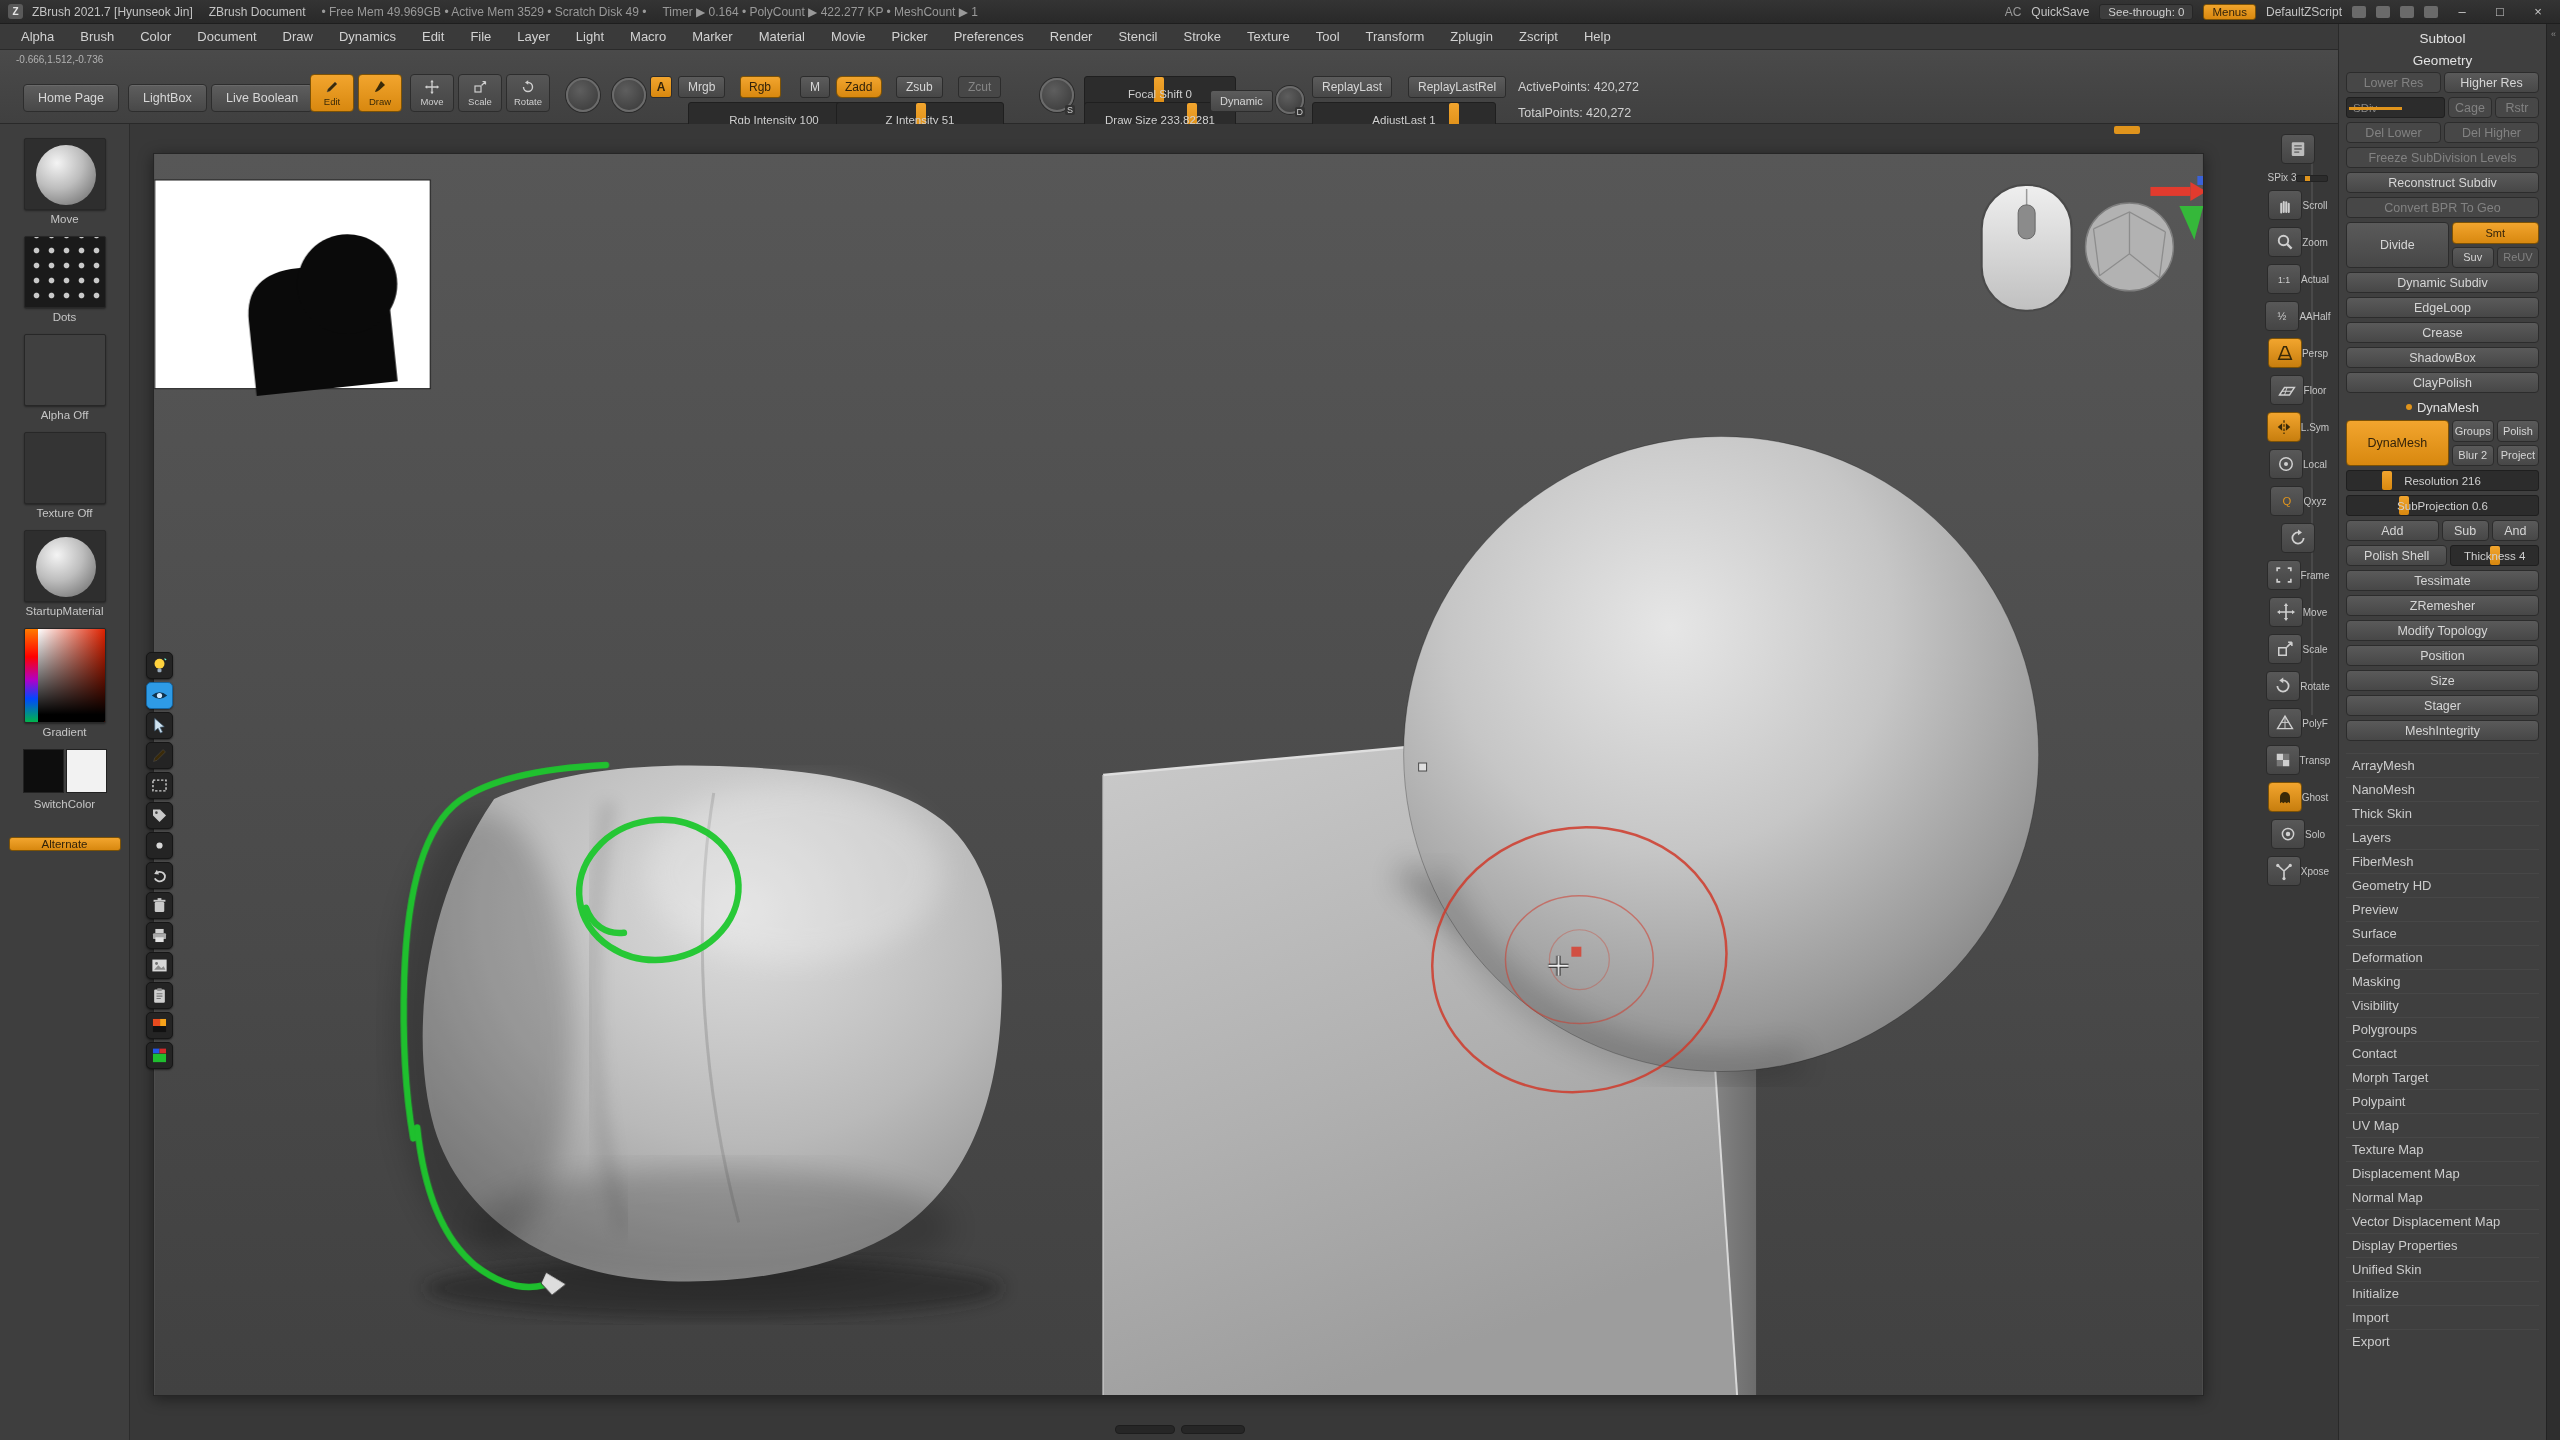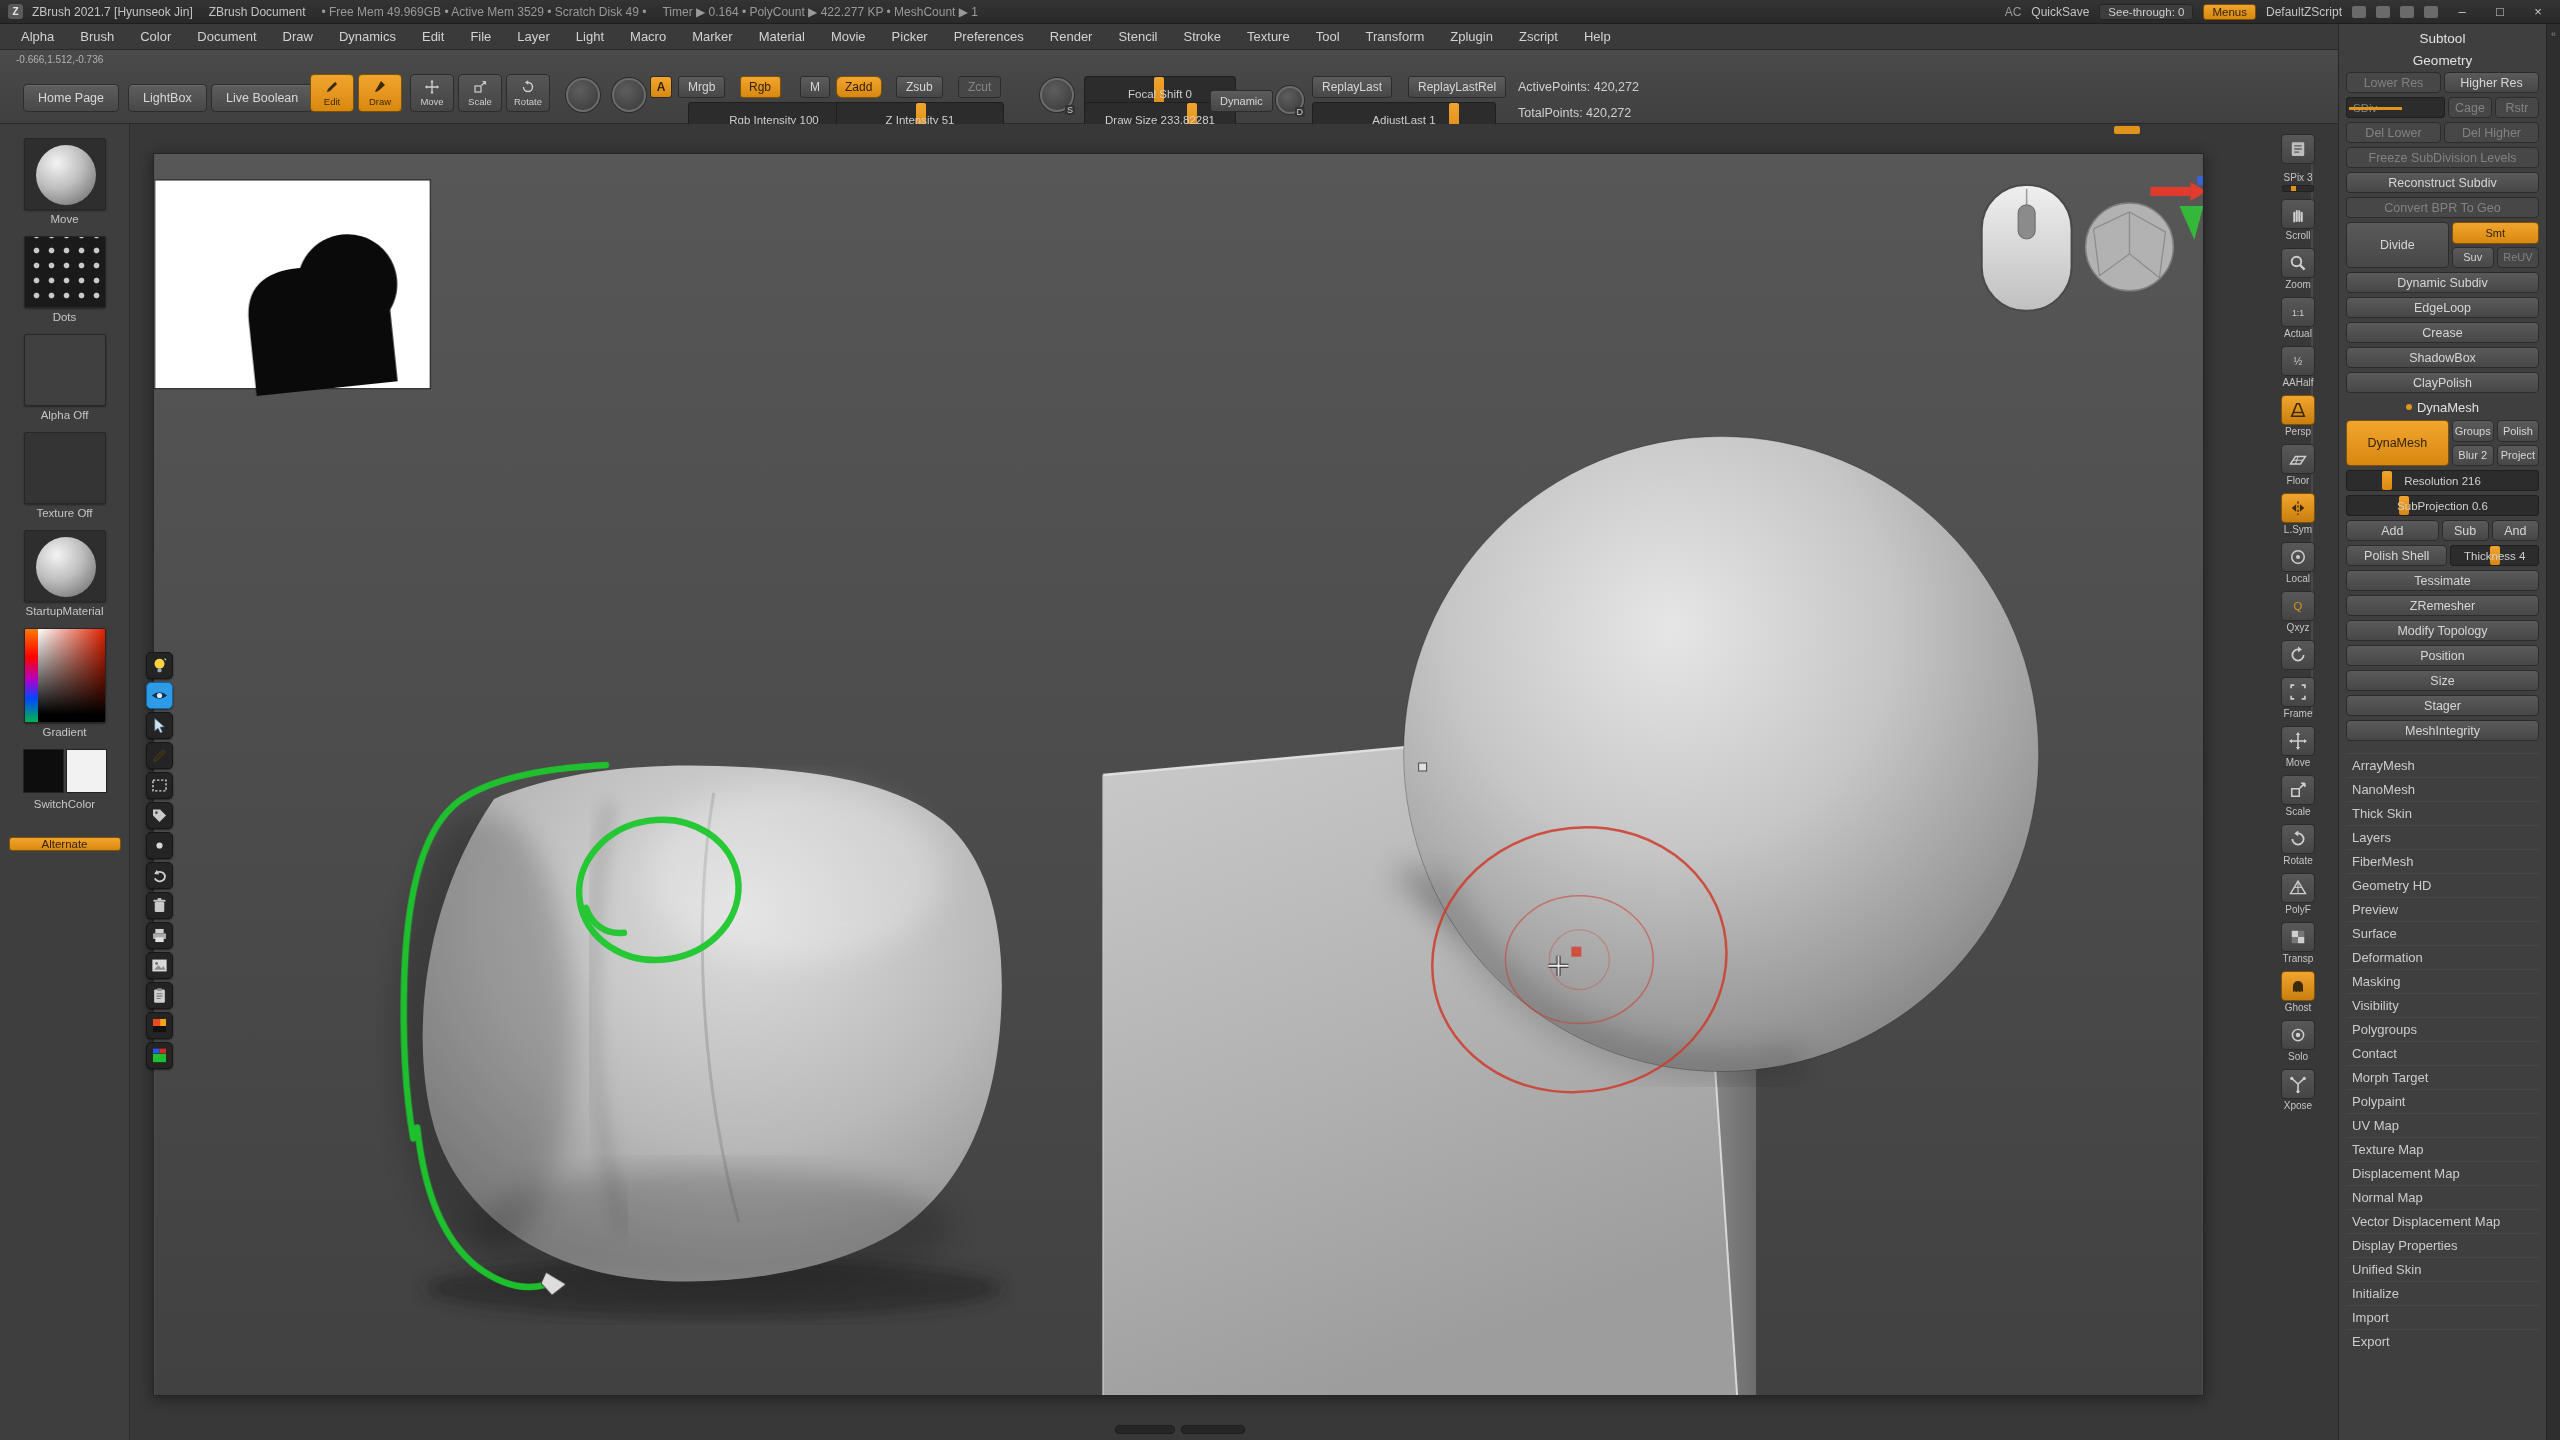--- a/index.html
+++ b/index.html
@@ -95,21 +95,21 @@
 
 .tool-strip{position:absolute;left:146px;top:652px;width:30px;display:flex;flex-direction:column;gap:3px;z-index:5;}
 .ts-item{width:27px;height:27px;background:#242424;border:1px solid #161616;border-radius:5px;
   display:flex;align-items:center;justify-content:center;box-shadow:0 1px 2px rgba(0,0,0,.5);}
 .ts-item svg{width:19px;height:19px;}
 .ts-item.active{background:#2e9be6;border-color:#1565a0;}
 
 
 .right-shelf{position:absolute;left:2258px;top:124px;width:80px;height:1316px;display:flex;
   flex-direction:column;align-items:center;padding-top:10px;}
-.rs-item{display:flex;flex-direction:column;align-items:center;margin-bottom:7px;}
+.rs-item{display:flex;flex-direction:row;align-items:center;margin-bottom:7px;}
 .rs-ico{width:34px;height:30px;background:linear-gradient(#585858,#454545);border:1px solid #2b2b2b;
   border-radius:4px;display:flex;align-items:center;justify-content:center;}
 .rs-ico svg{width:20px;height:20px;}
 .rs-item.active .rs-ico{background:linear-gradient(#f2a52e,#c87e0e);border-color:#7c5206;}
 .rs-label{font-size:10px;color:#c6c6c6;margin-top:1px;}
 .spix-groove{width:32px;height:7px;background:#2c2c2c;border:1px solid #222;border-radius:2px;margin-top:2px;position:relative;}
 .spix-groove i{position:absolute;left:25%;top:0;bottom:0;width:5px;background:#e0941c;}
 
 
 .right-panel{position:absolute;left:2338px;top:24px;width:208px;height:1416px;background:#3f3f3f;

